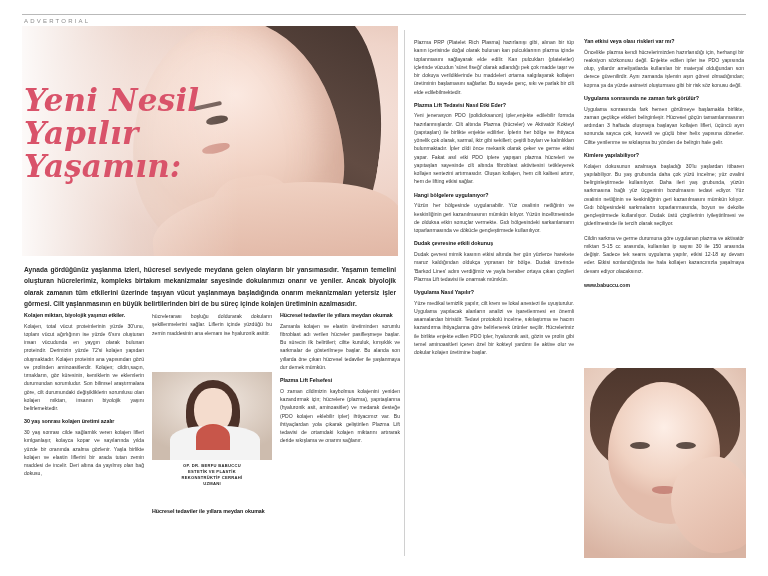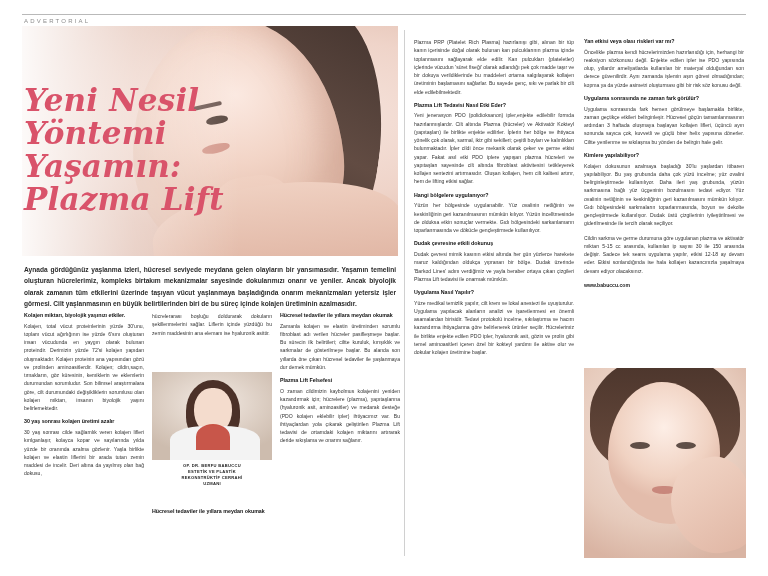--- a/index.html
+++ b/index.html
@@ -176,23 +176,22 @@
     <div class="brow"></div>
     <div class="eye"></div>
     <div class="lip"></div>
     <div class="neck"></div>
     <div class="shoulder"></div>
     <div class="hero-fade"></div>
   </div>
 
   <div class="headline">
     <span>Yeni Nesil</span>
-    <span>Yöntemi</span>
+    <span>Yapılır</span>
     <span>Yaşamın:</span>
-    <span>Plazma Lift</span>
   </div>
 
   <div class="deck">Aynada gördüğünüz yaşlanma izleri, hücresel seviyede meydana gelen olayların bir yansımasıdır. Yaşamın temelini oluşturan hücrelerimiz, kompleks birtakım mekanizmalar sayesinde dokularımızı onarır ve yeniler. Ancak biyolojik olarak zamanın tüm etkilerini üzerinde taşıyan vücut yaşlanmaya başladığında onarım mekanizmaları yetersiz işler görmesi. Cilt yaşlanmasının en büyük belirtilerinden biri de bu süreç içinde kolajen üretiminin azalmasıdır.</div>
 
   <div class="left-cols">
 
     <div class="col c1">
       <h4>Kolajen miktarı, biyolojik yaşınızı etkiler.</h4>
       <p>Kolajen, total vücut proteinlerinin yüzde 30'unu, toplam vücut ağırlığının ise yüzde 6'sını oluşturan insan vücudunda en yaygın olarak bulunan proteindir. Derimizin yüzde 72'si kolajen yapıdan oluşmaktadır. Kolajen proteinin ana yapısından gözü ve prolinden aminoasitlerdir. Kolajen; cildin,saçın, tırnakların, göz küresinin, kemiklerin ve eklemlerin durumundan sorumludur. Son bilimsel araştırmalara göre, cilt durumundaki değişikliklerin sorumlusu olan kolajen miktarı, insanın biyolojik yaşını belirlemektedir.</p>
       <h4>30 yaş sonrası kolajen üretimi azalır</h4>

